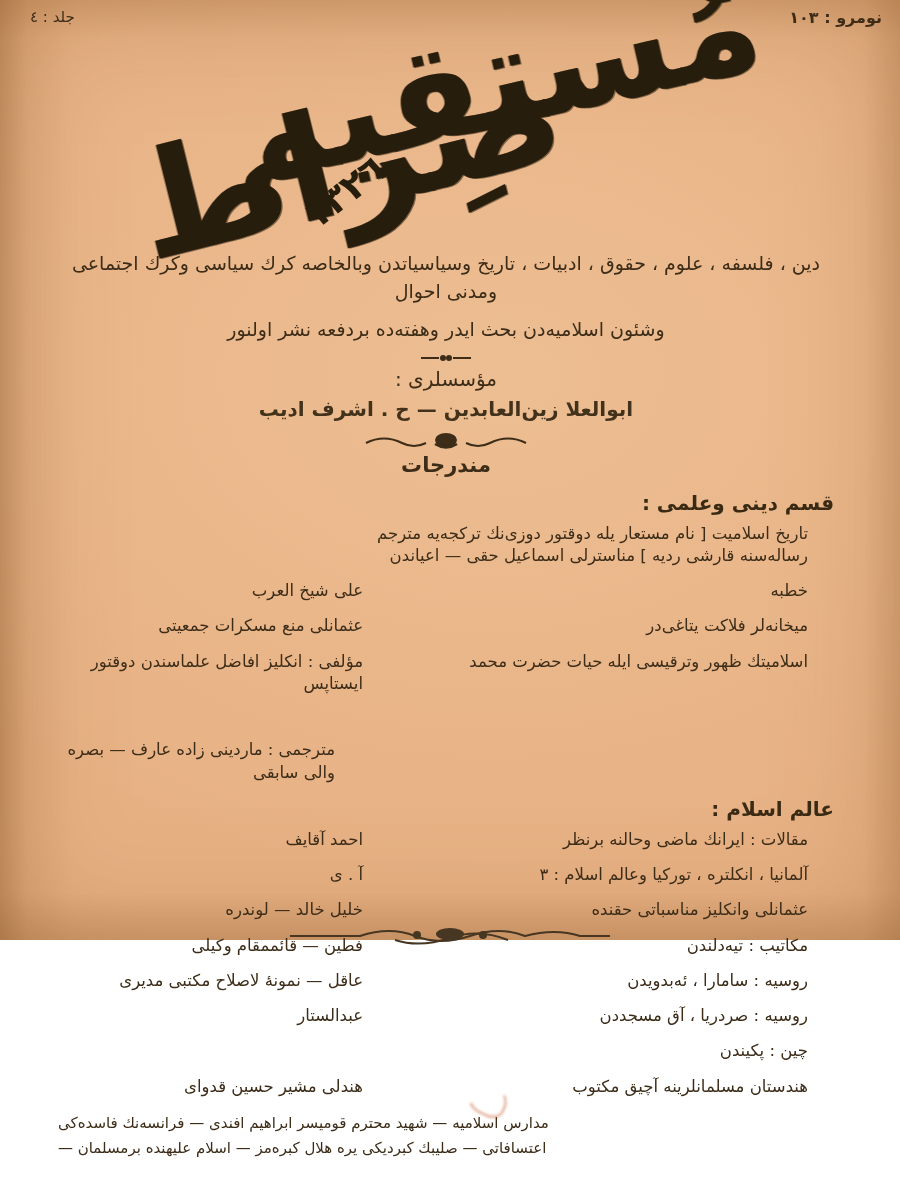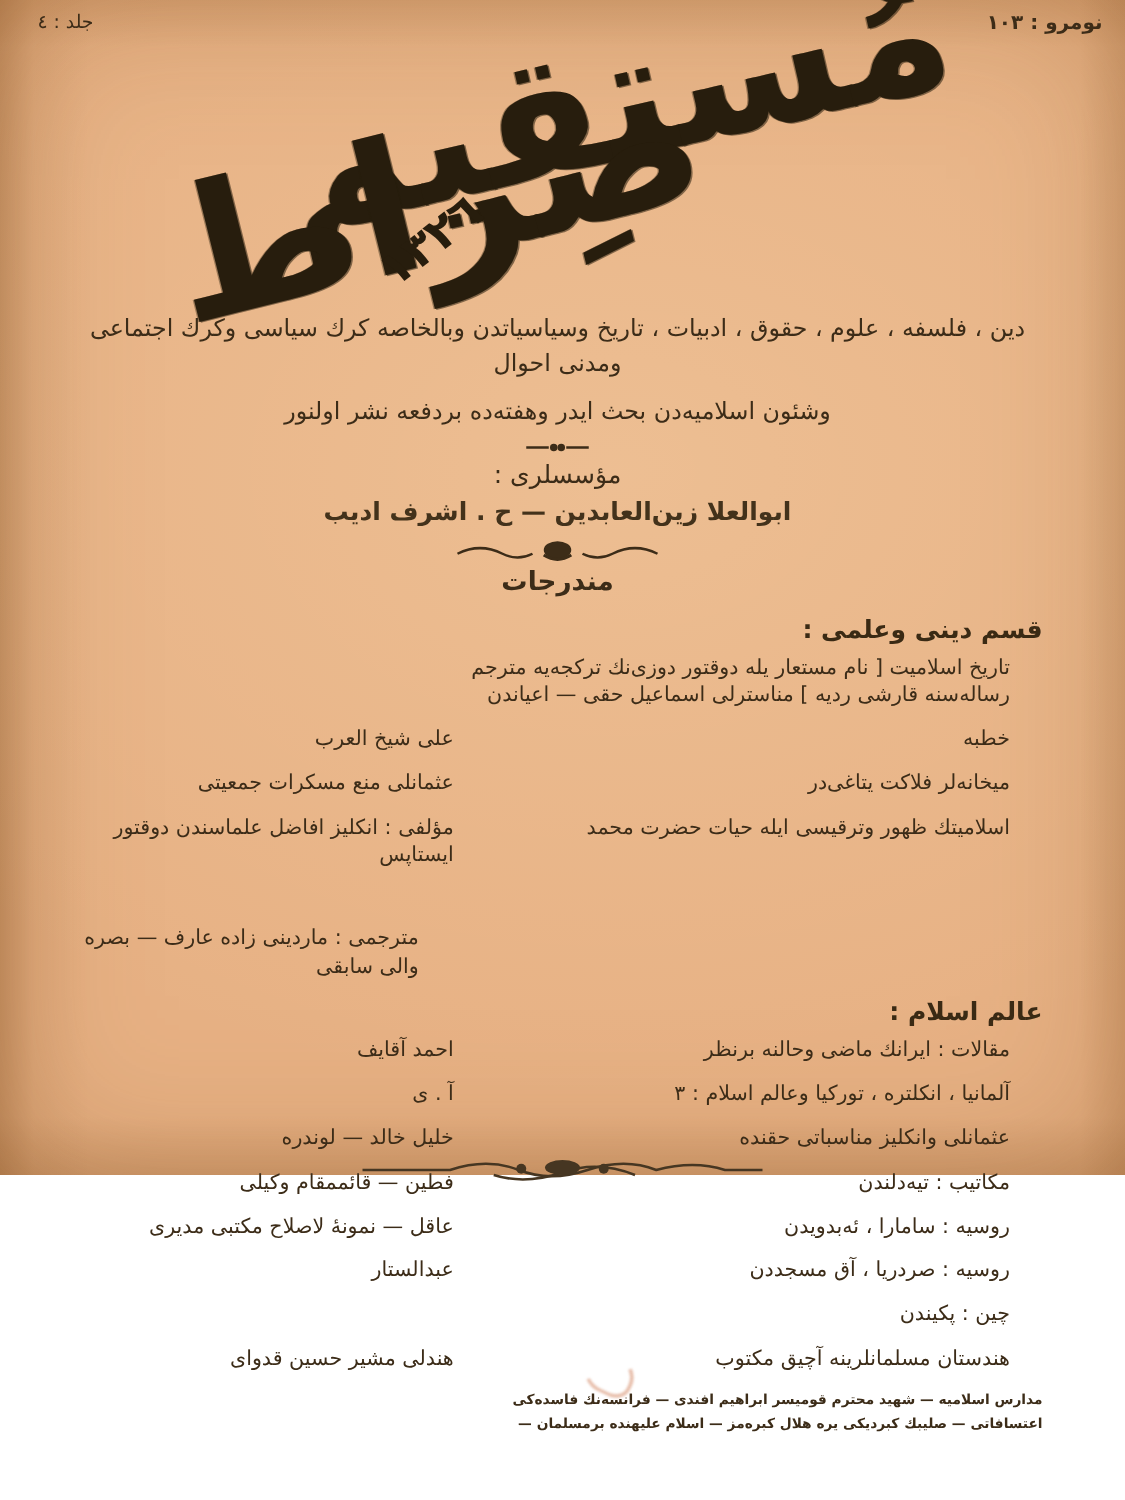--- a/index.html
+++ b/index.html
@@ -46,21 +46,21 @@
   .squiggle{display:flex;justify-content:center;margin:10px 0 2px;}
   .contents-heading{text-align:center;font-size:21px;font-weight:bold;margin-top:2px;letter-spacing:1px;}
   
   .sections{margin-top:14px;}
   .sec-heading{font-size:20px;font-weight:bold;text-align:right;margin:10px 0 8px;color:#3a2a14;}
   .item-row{display:flex;align-items:flex-start;margin-bottom:13px;font-size:16.5px;line-height:1.35;}
   .item-title{flex:1;text-align:right;padding-right:26px;color:var(--ink);}
   .item-author{width:305px;flex:none;text-align:right;direction:rtl;color:var(--ink);padding-left:6px;}
   .item-author .a2{padding-right:28px;margin-top:44px;}
   
-  .pub-line{text-align:right;font-size:11px;line-height:1.7;color:var(--ink);font-weight:bold;}
+  .pub-line{text-align:left;font-size:15px;line-height:1.7;color:var(--ink);}
   .bottom-orn{position:absolute;bottom:-8px;left:50%;transform:translateX(-50%);}
   
   .smudge{position:absolute;left:468px;top:1082px;width:40px;height:34px;
           border:3px solid rgba(190,75,20,.35);border-radius:50% 60% 40% 50%;
           border-top-color:transparent;border-left-color:transparent;transform:rotate(25deg);filter:blur(1px);}
   svg{display:block;}
 </style>
 </head>
 <body>
 

